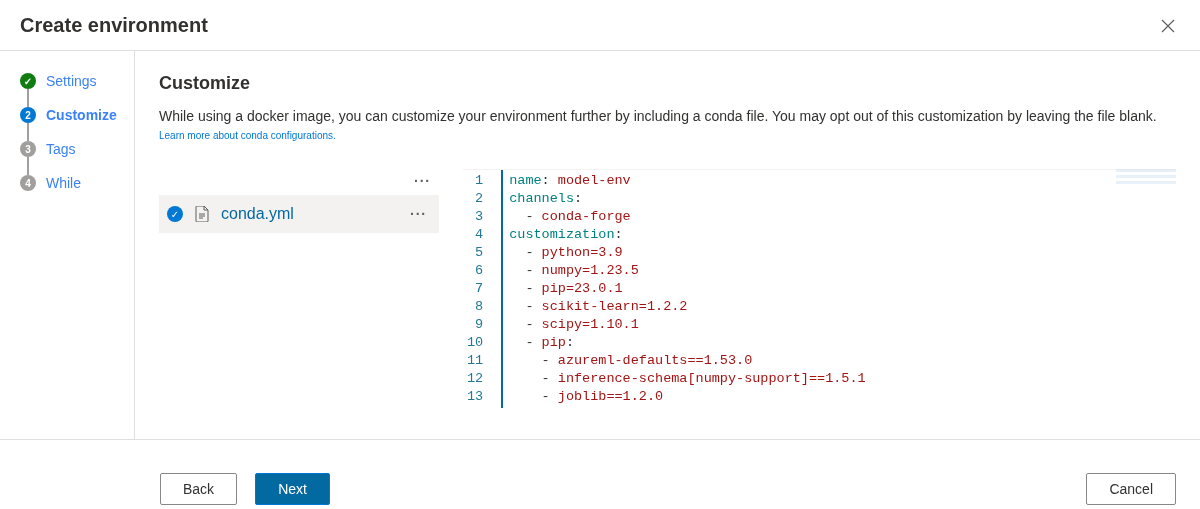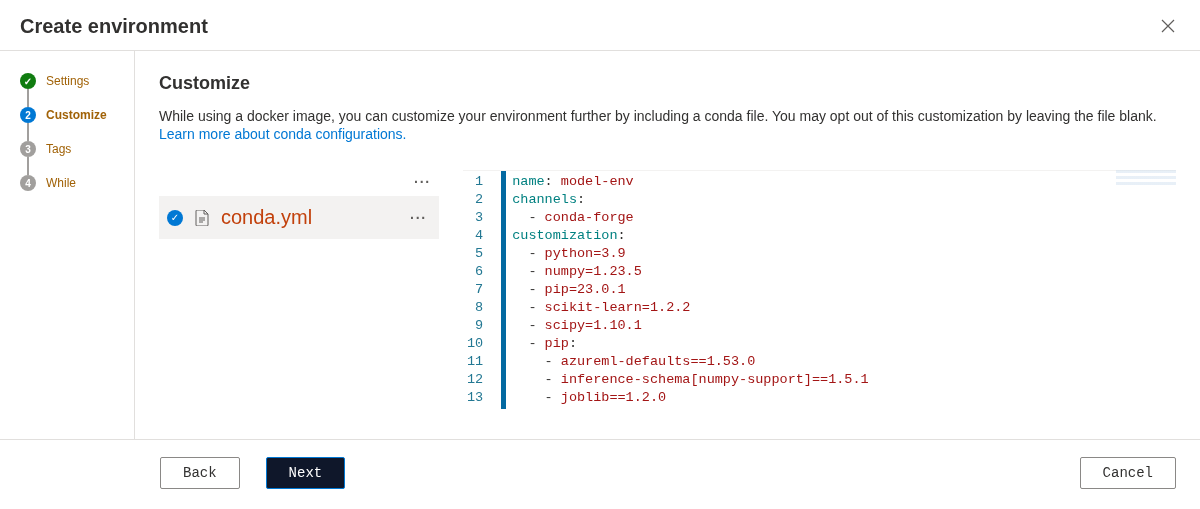--- a/index.html
+++ b/index.html
@@ -3,21 +3,21 @@
 <meta charset="utf-8">
 <style>
   * { box-sizing: border-box; }
   html, body {
     margin: 0; padding: 0;
     font-family: "Segoe UI", -apple-system, BlinkMacSystemFont, sans-serif;
     font-size: 14px; color: #323130; background: #fff;
     width: 1200px; height: 509px; overflow: hidden;
   }
   .header {
-    display: flex; align-items: center; justify-content: space-between;
+    display: flex; justify-content: space-between;
     padding: 14px 20px 12px 20px;
     border-bottom: 1px solid #e1dfdd;
   }
   .header-title { font-size: 20px; font-weight: 600; }
   .close-btn {
     width: 24px; height: 24px; display: flex; align-items: center; justify-content: center;
     cursor: pointer; color: #605e5c; font-size: 16px;
   }
   .body {
     display: flex; height: calc(509px - 55px - 66px);
@@ -28,93 +28,92 @@
   }
   .step { display: flex; align-items: center; gap: 10px; }
   .step-badge {
     width: 16px; height: 16px; border-radius: 50%;
     display: flex; align-items: center; justify-content: center;
     font-size: 10px; font-weight: 600; color: #fff; flex-shrink: 0;
   }
   .step-done { background: #107c10; }
   .step-current { background: #0078d4; }
   .step-upcoming { background: #a19f9d; }
-  .step-label { font-size: 12px; color: #a16207; }
+  .step-label { font-size: 14px; color: #3b82f6; }
   .step-label.bold { font-weight: 600; }
   .step-connector {
     width: 2px; height: 18px; background: #a19f9d;
     margin-left: 7px;
   }
   .main {
     flex: 1; padding: 22px 24px 20px 24px;
   }
   .main-title { font-size: 18px; font-weight: 600; margin: 0 0 14px 0; }
   .main-desc { font-size: 14px; color: #323130; margin: 8px 0 2px 0; }
-  .main-link { color: #0078d4; text-decoration: none; cursor: pointer; font-size: 14px; display: inline-block; margin-bottom: 28px;}
+  .main-link { color: #0078d4; text-decoration: none; cursor: pointer; font-size: 10px; display: inline-block; margin-bottom: 28px;}
   .content-row {
     display: flex; gap: 24px; align-items: flex-start;
   }
   .file-col { width: 280px; }
   .file-col .dots-row {
     display:flex; justify-content:flex-end; padding: 4px 4px 6px 0;
     color:#605e5c;
   }
   .file-card {
     background: #f3f2f1; padding: 10px 8px;
     display: flex; align-items: center; gap: 12px;
   }
   .check {
     width: 16px; height: 16px; border-radius: 50%;
     background: #0078d4; color: #fff;
     display: flex; align-items: center; justify-content: center; font-size: 10px;
     flex-shrink:0;
   }
   .file-icon { color: #605e5c; display:flex; align-items:center;}
-  .file-name { flex: 1; font-size: 20px; color:#c2410c;}
+  .file-name { flex: 1; font-size: 16px; color:#0369a1;}
   .dots { color: #605e5c; padding: 0 4px; letter-spacing: 1px; cursor:pointer; font-weight:600;}
   .editor-col { flex: 1; position: relative; }
   .minimap {
     position: absolute; right: 0; top: 0; width: 60px; height: 34px;
     background: linear-gradient(#cde 0 3px, transparent 3px 6px, #cde 6px 9px, transparent 9px 12px, #cde 12px 15px, transparent 15px 34px);
     opacity: 0.45;
   }
   .code-area {
     display: flex; font-family: Consolas, "Courier New", monospace;
     font-size: 13.5px; line-height: 18px;
     border-top: 1px solid #f3f2f1;
   }
   .gutter {
     text-align: right; color: #237893; padding: 2px 18px 2px 4px;
     user-select: none;
   }
   .gutter div { height: 18px; }
-  .code-lines { padding: 2px 0; position: relative; border-left: 5px solid #0369a1;}
+  .code-lines { padding: 2px 0; position: relative; border-left: 2px solid #0369a1;}
   .code-lines .ln {
     height: 18px; white-space: pre; padding-left: 6px;
     position: relative;
   }
   .k-key { color: #008080; }
   .k-str { color: #a31515; }
   .footer {
     height: 66px; border-top: 1px solid #e1dfdd;
-    display: flex; align-items: center;
+    display: flex; align-items: flex-end;
     padding: 0 24px 0 160px;
-    font-family: Liberation Mono, monospace;
   }
   .btn {
     height: 32px; padding: 0 22px;
     font-size: 14px; border-radius: 2px; cursor: pointer;
     display: inline-flex; align-items: center; justify-content: center;
   }
   .btn-secondary {
     background: #fff; border: 1px solid #8a8886; color: #323130;
   }
   .btn-primary {
-    background: #0f172a; border: 1px solid #0078d4; color: #fff;
-    margin-left: 26px;
+    background: #0369a1; border: 1px solid #0078d4; color: #fff;
+    margin-left: 18px;
   }
   .spacer { flex: 1; }
 </style>
 </head>
 <body>
 
 <div class="header">
   <div class="header-title">Create environment</div>
   <div class="close-btn">
     <svg width="14" height="14" viewBox="0 0 14 14">

